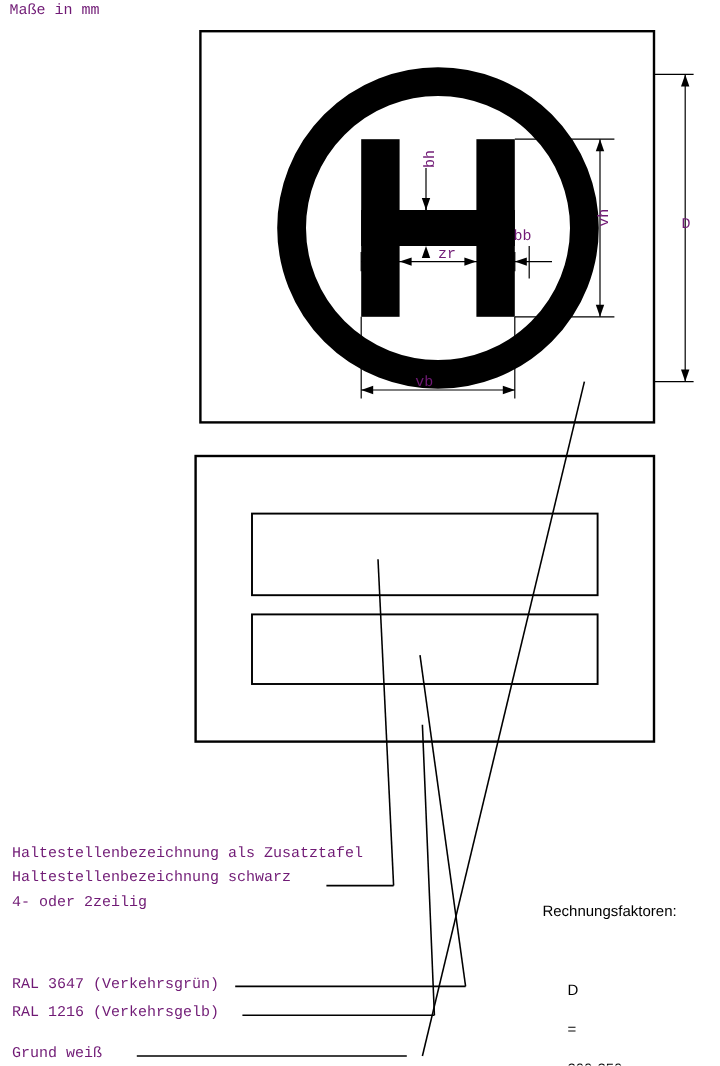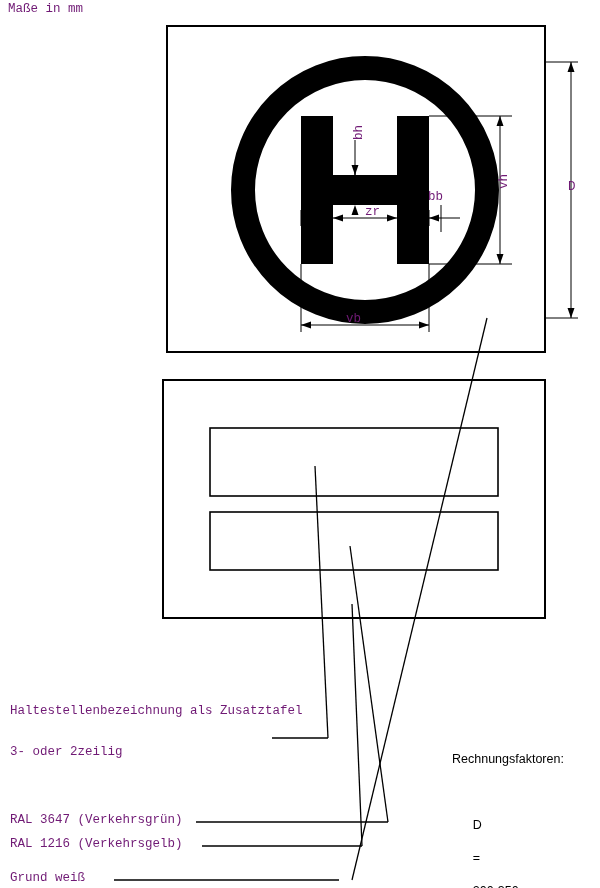--- a/index.html
+++ b/index.html
@@ -122,21 +122,22 @@
   </svg>
 
   <div class="txt" style="left:568px; top:180px;">D</div>
   <div class="txt" style="left:497px; top:174px; writing-mode:vertical-rl; text-orientation:mixed; transform:rotate(180deg); transform-origin:center;">vh</div>
   <div class="txt" style="left:352px; top:125px; writing-mode:vertical-rl; text-orientation:mixed; transform:rotate(180deg); transform-origin:center;">bh</div>
   <div class="txt" style="left:365px; top:205px;">zr</div>
   <div class="txt" style="left:428px; top:190px;">bb</div>
   <div class="txt" style="left:346px; top:312px;">vb</div>
 
   <div class="txt" style="left:10px; top:704px;">Haltestellenbezeichnung als Zusatztafel</div>
-  <div class="txt" style="left:10px; top:745px;">3- oder 2zeilig</div>
+  <div class="txt" style="left:10px; top:724px;">Haltestellenbezeichnung schwarz</div>
+  <div class="txt" style="left:10px; top:745px;">4- oder 2zeilig</div>
   <div class="txt" style="left:10px; top:813px;">RAL 3647 (Verkehrsgrün)</div>
   <div class="txt" style="left:10px; top:837px;">RAL 1216 (Verkehrsgelb)</div>
   <div class="txt" style="left:10px; top:871px;text-align:center;">Grund weiß</div>
 
   <div class="formula-col">
     <div class="ftitle">Rechnungsfaktoren:</div>
     <div class="formula-row">
       <span>D </span>
       <span> </span>
       <span>=</span>

